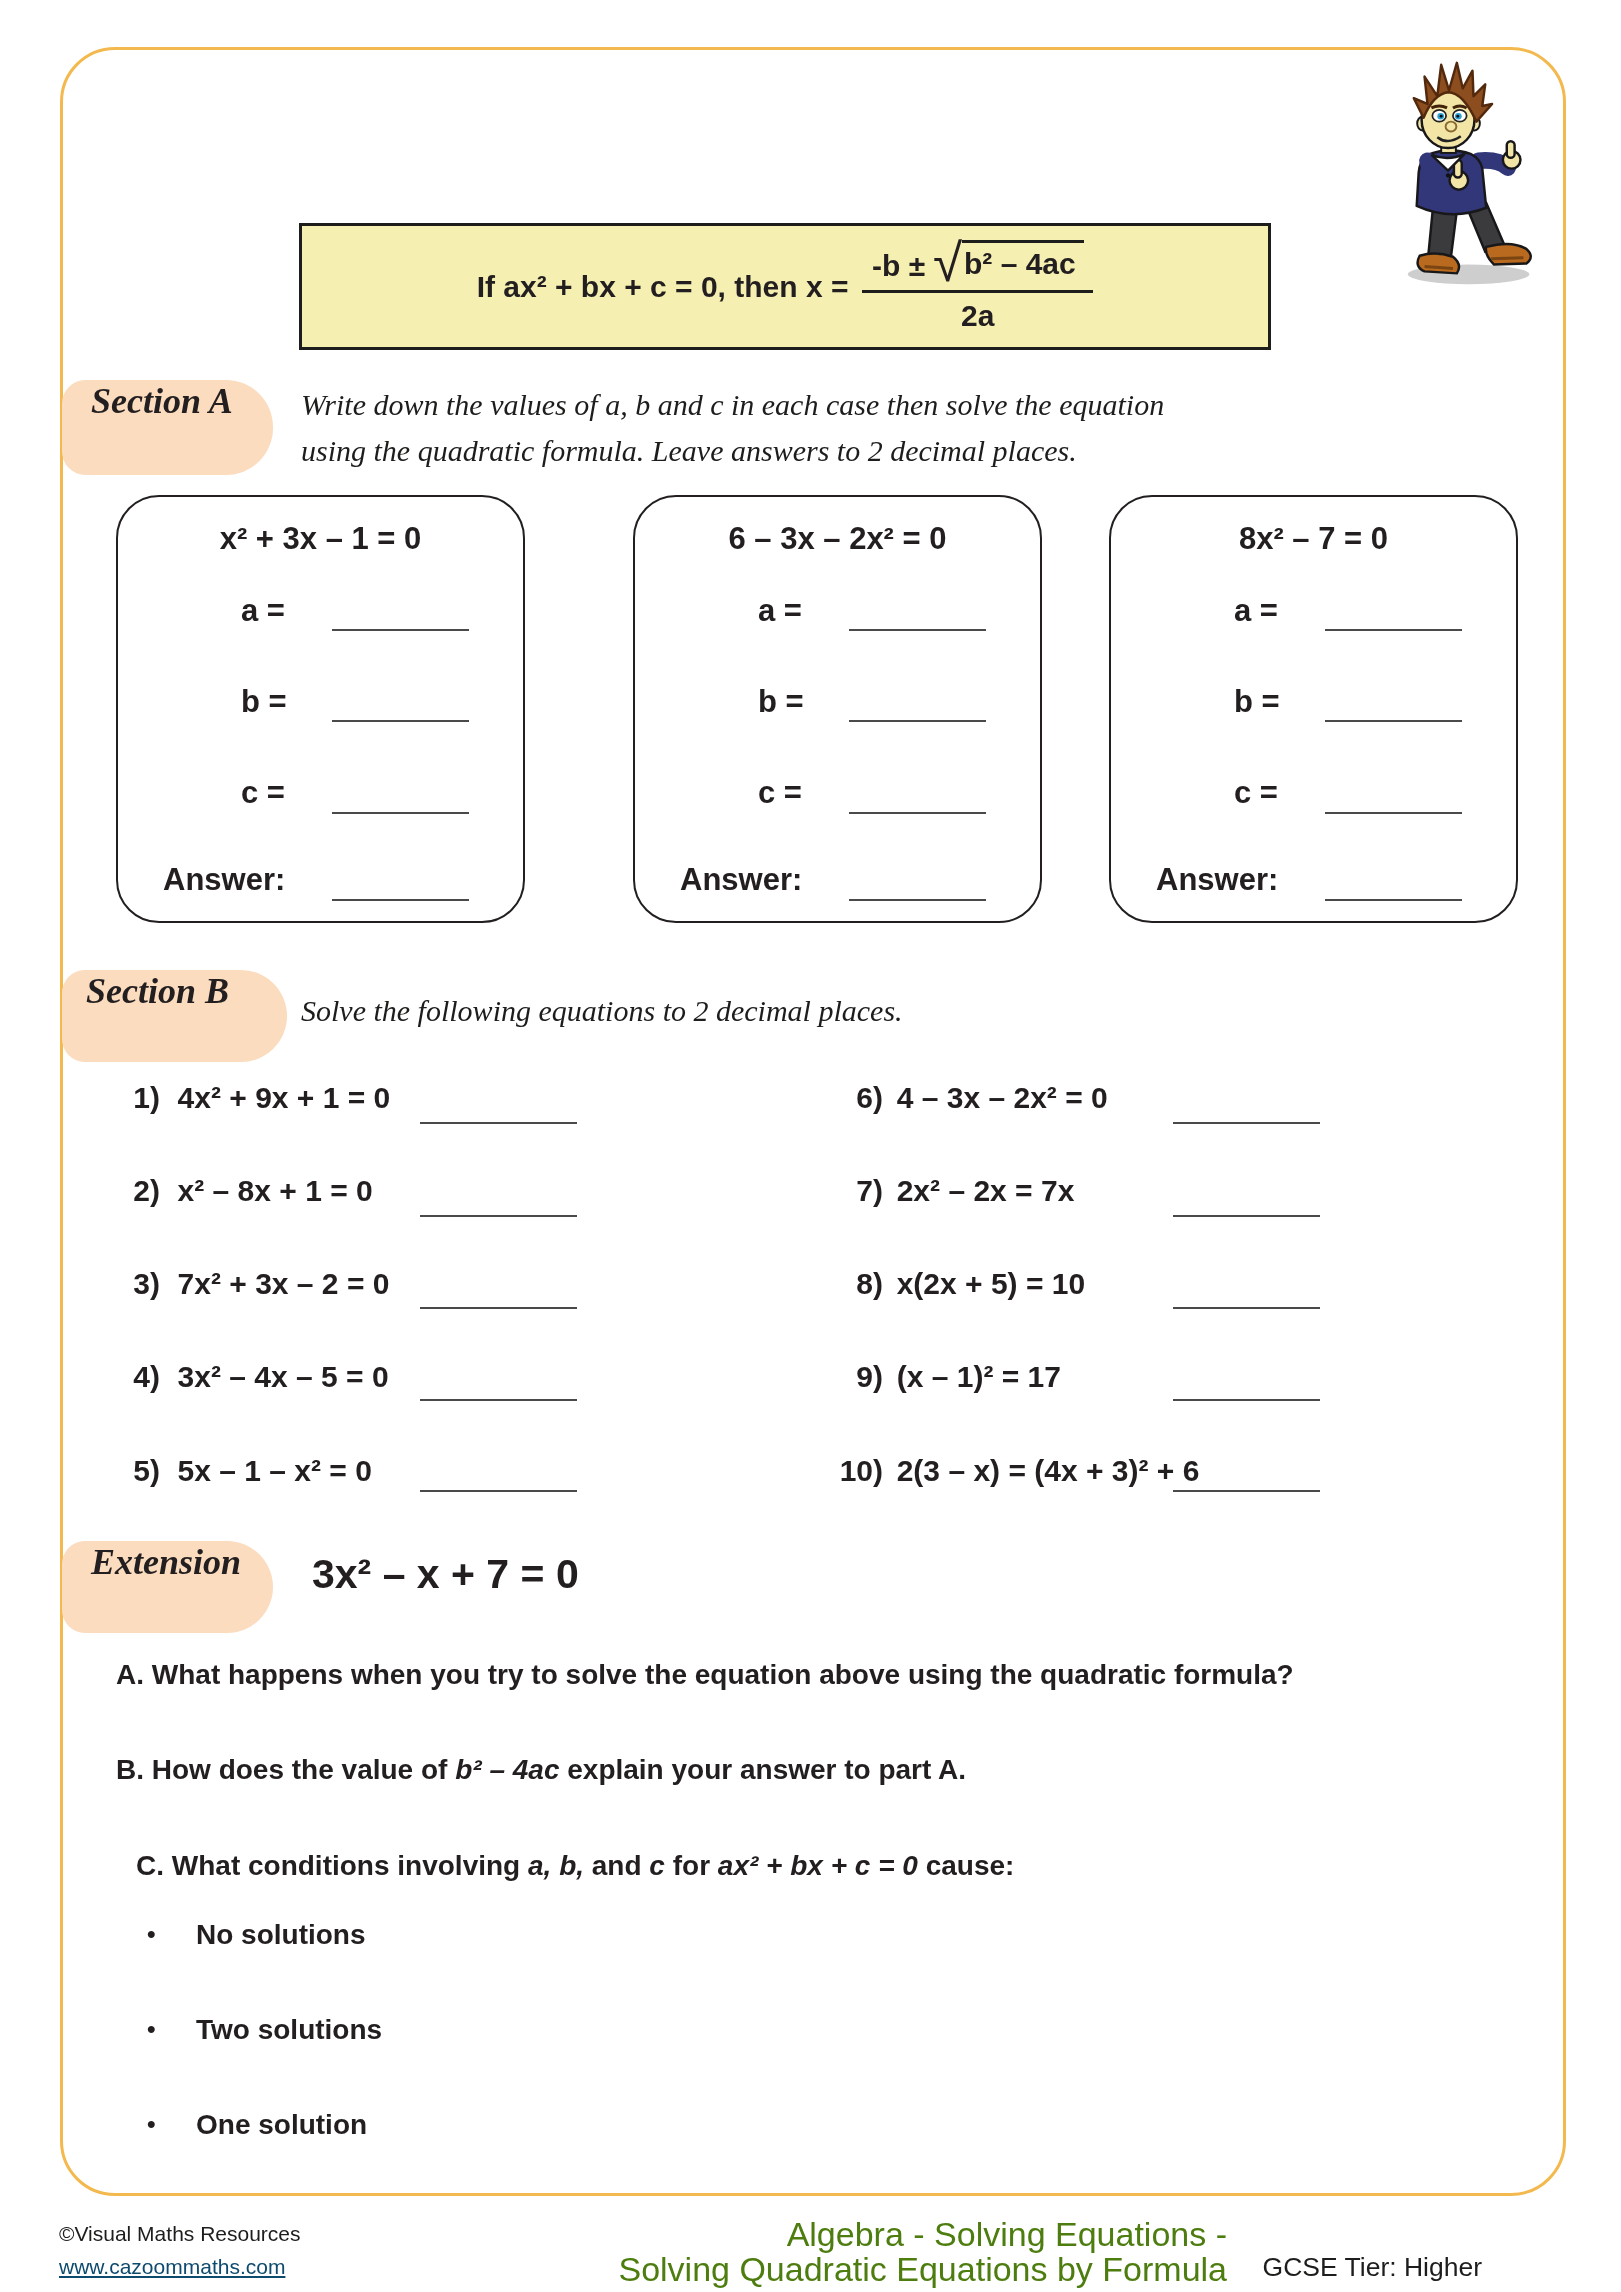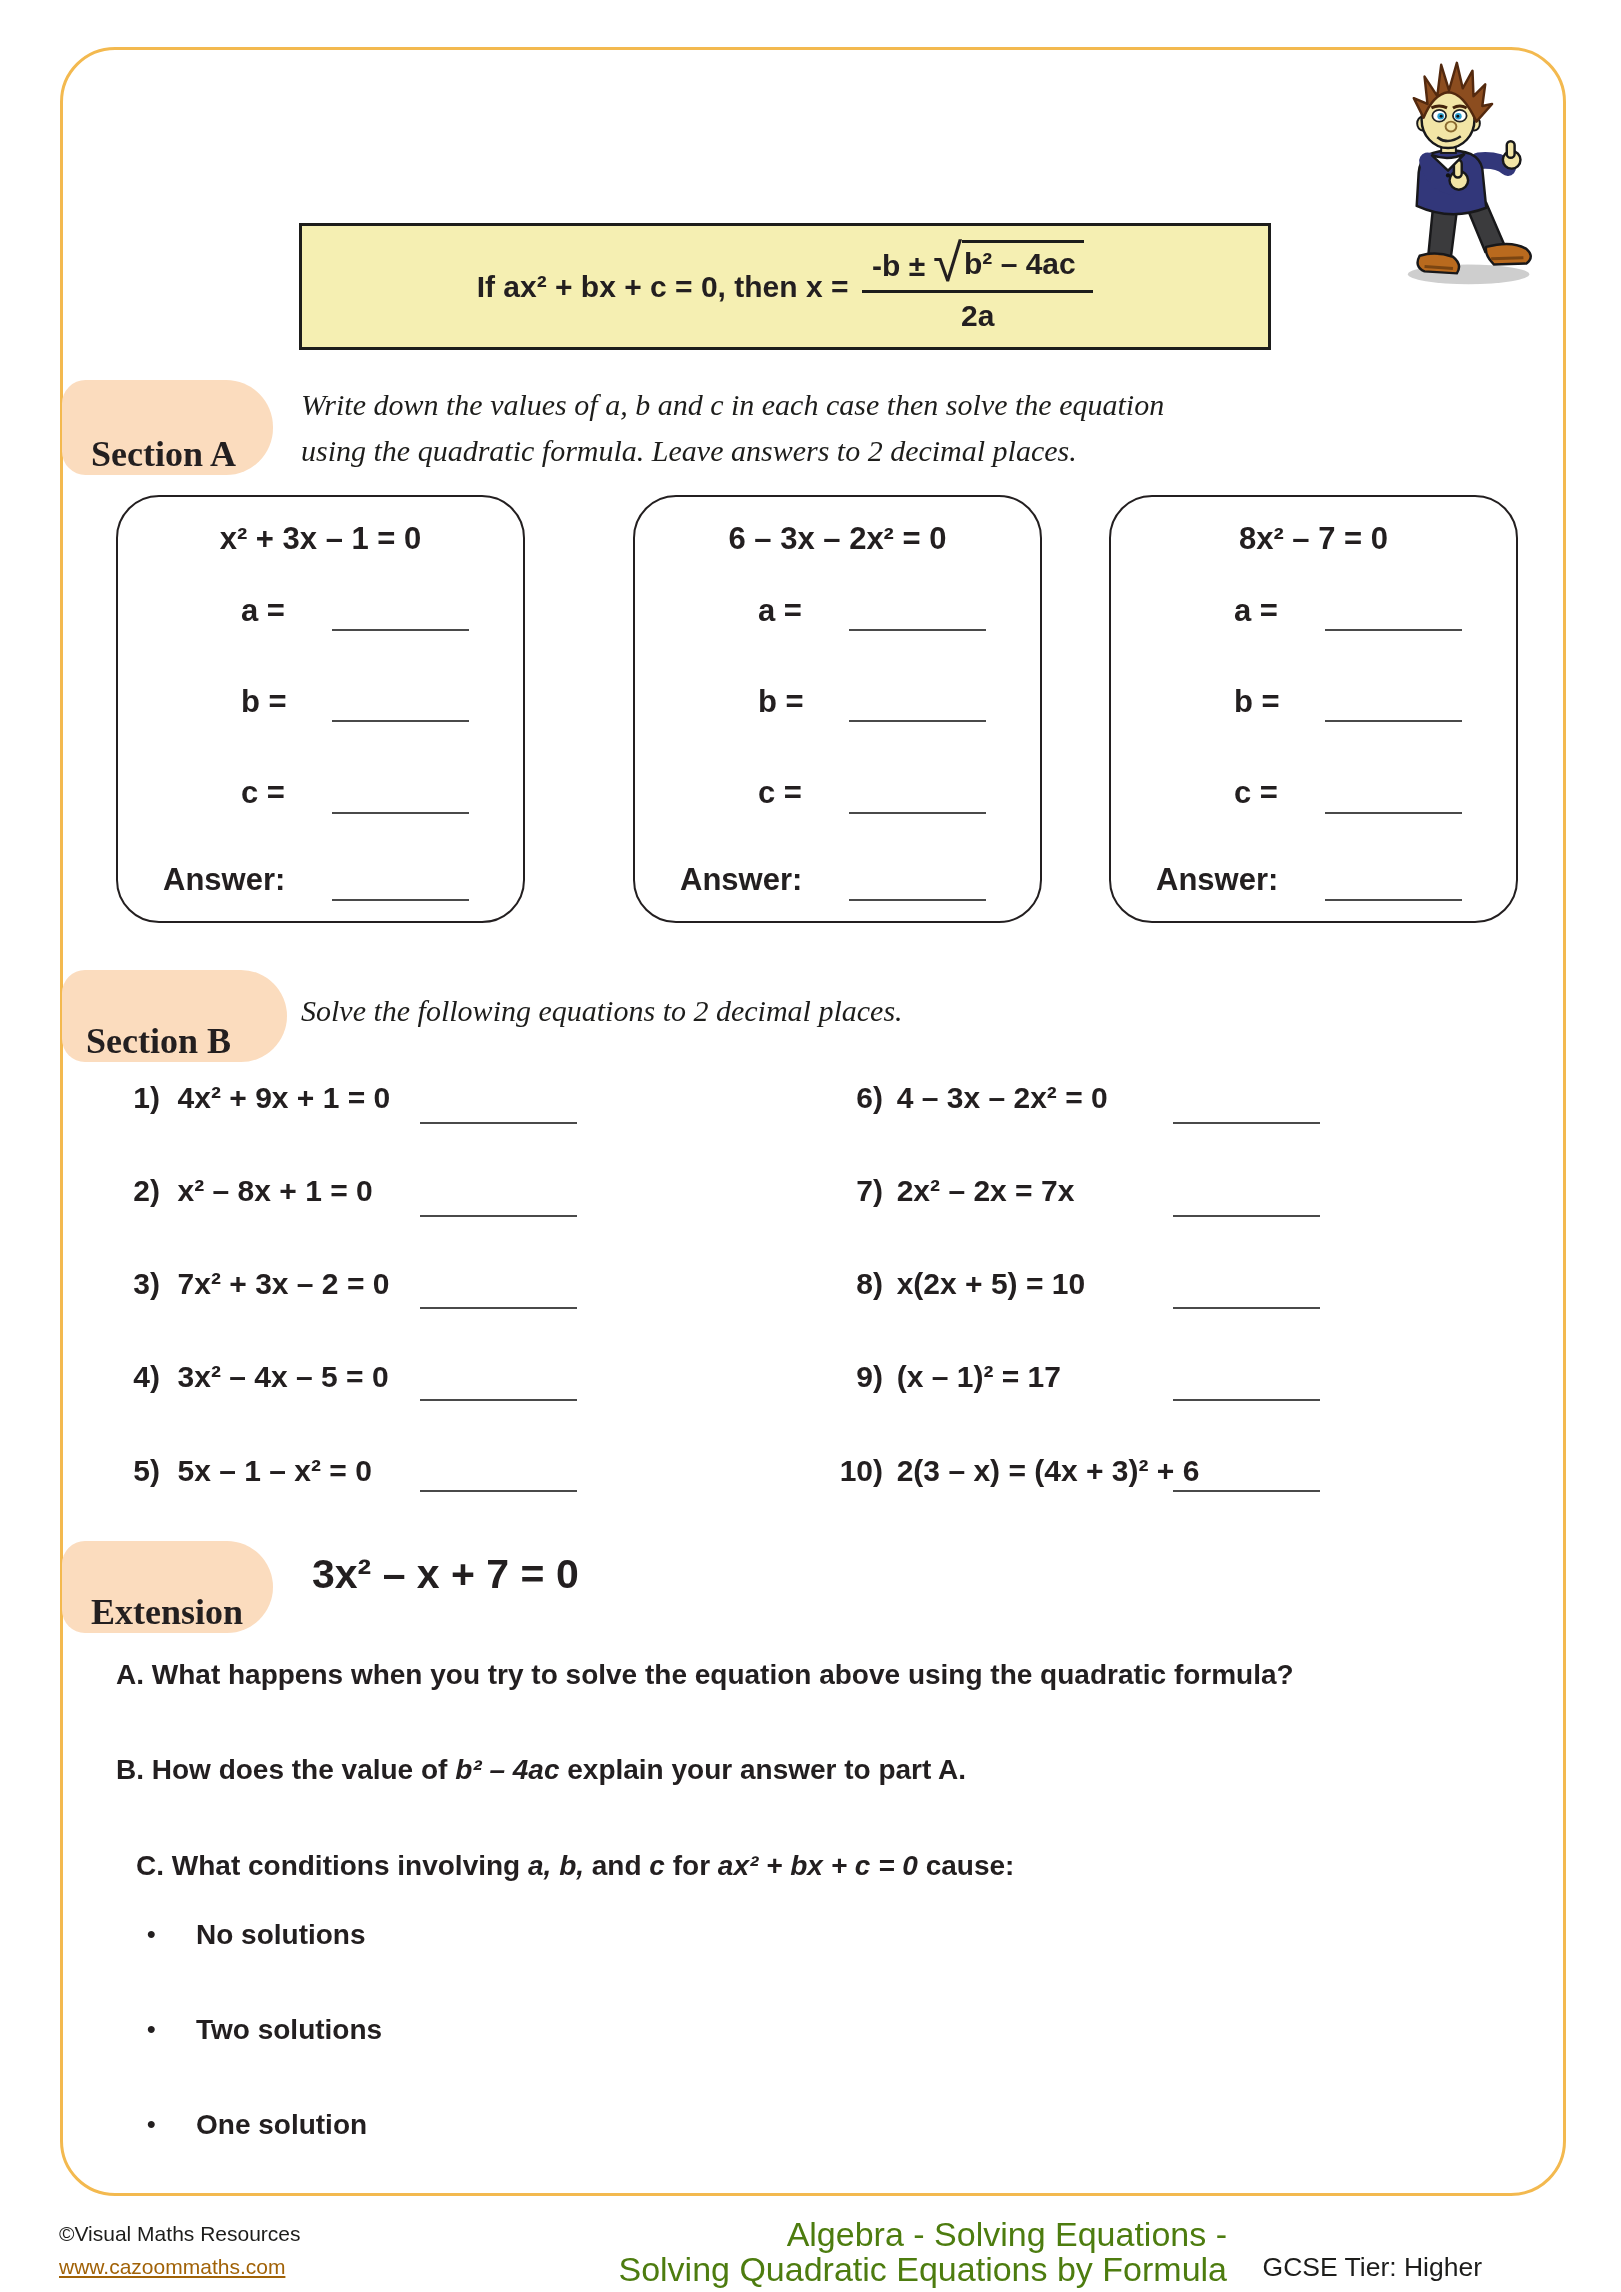--- a/index.html
+++ b/index.html
@@ -28,22 +28,22 @@
                  font-size:30px; font-weight:700; }
   .frac { display:inline-flex; flex-direction:column; align-items:center; }
   .frac-num { display:flex; align-items:flex-end; gap:7.8px; padding:0 9.8px 6.9px 9.8px; border-bottom:3.9px solid #1d1d1b; }
   .sqrt { display:flex; align-items:flex-start; }
   .rad { font-size:53px; line-height:0.82; font-weight:400; transform:translateY(1px); }
   .radicand { border-top:3.9px solid #1d1d1b; padding:3.9px 7.8px 0 2px; }
   .frac-den { padding-top:5.9px; }
 
   
   .sec-label { position:absolute; left:62px; background:#FBDCBE; border-radius:23.5px 47px 47px 23.5px;
-               display:flex; align-items:flex-end; padding-left:29px;
-               font-family:"Liberation Serif", serif; font-weight:700; font-size:36px; color:#231f20; }
+               display:flex; align-items:flex-start; padding-left:29px;
+               font-family:"Liberation Serif", serif; font-style:italic; font-weight:700; font-size:36px; color:#231f20; }
   .instr { position:absolute; font-family:"Liberation Serif", serif; font-style:italic; font-weight:500;
            font-size:30px; line-height:46px; color:#1d1d1b; }
 
   
   .pbox { position:absolute; top:495px; width:409px; height:428px; background:#fff;
           border:2.9px solid #231f20; border-radius:43px; }
   .pbox-eq { position:absolute; left:0; right:0; top:23.5px; text-align:center; font-size:31px; font-weight:700; }
   .f-label { position:absolute; left:123px; font-size:31px; font-weight:700; }
   .ans-label { position:absolute; left:45px; top:365px; font-size:31px; font-weight:700; }
   .blank { position:absolute; height:0; border-bottom:2.9px solid #4a4a4a; }
@@ -58,21 +58,21 @@
 
   
   .ext-eq { position:absolute; left:312px; top:1551px; font-size:41px; font-weight:700; }
   .ext-q { position:absolute; left:116px; font-size:28px; font-weight:700; white-space:nowrap; }
   .mi { font-style:italic; }
   .bullet-row { position:absolute; left:147px; display:flex; align-items:center; font-size:28px; font-weight:700; }
   .bullet-dot { width:49px; font-size:24.5px; }
 
   
   .footer-left { position:absolute; left:59px; top:2217px; font-size:21px; line-height:33px; color:#1d1d1b; }
-  .footer-link { color:#a16207; text-decoration:underline; cursor:pointer; }
+  .footer-link { color:#0c4a6e; text-decoration:underline; cursor:pointer; }
   .footer-center { position:absolute; left:394px; top:2217px; width:833px; text-align:right; font-size:34px; line-height:35px; color:#4d7c0f; }
   .footer-right { position:absolute; left:1215px; top:2252px; width:267px; text-align:right; font-size:26.5px; color:#1d1d1b; }
 </style>
 </head>
 <body>
 
 <div class="sheet">
 
   <div class="page-border"></div>
 

